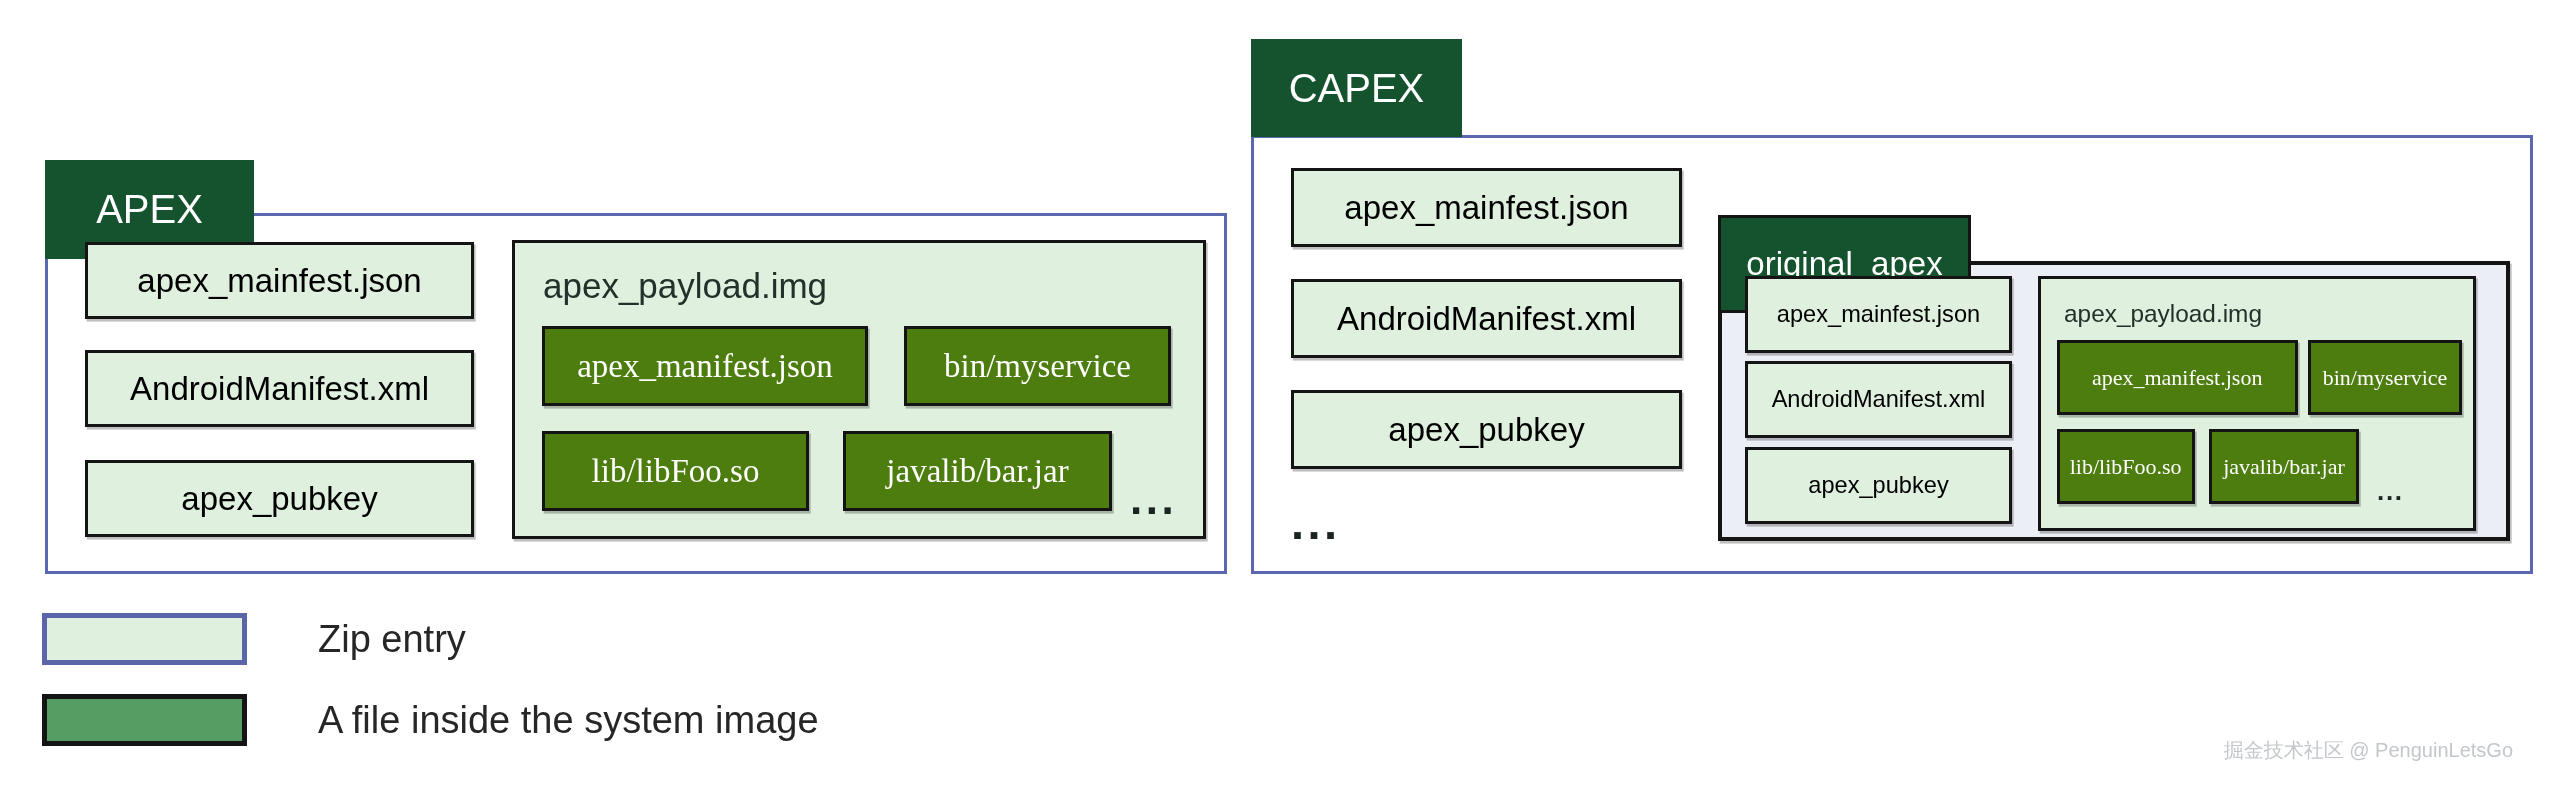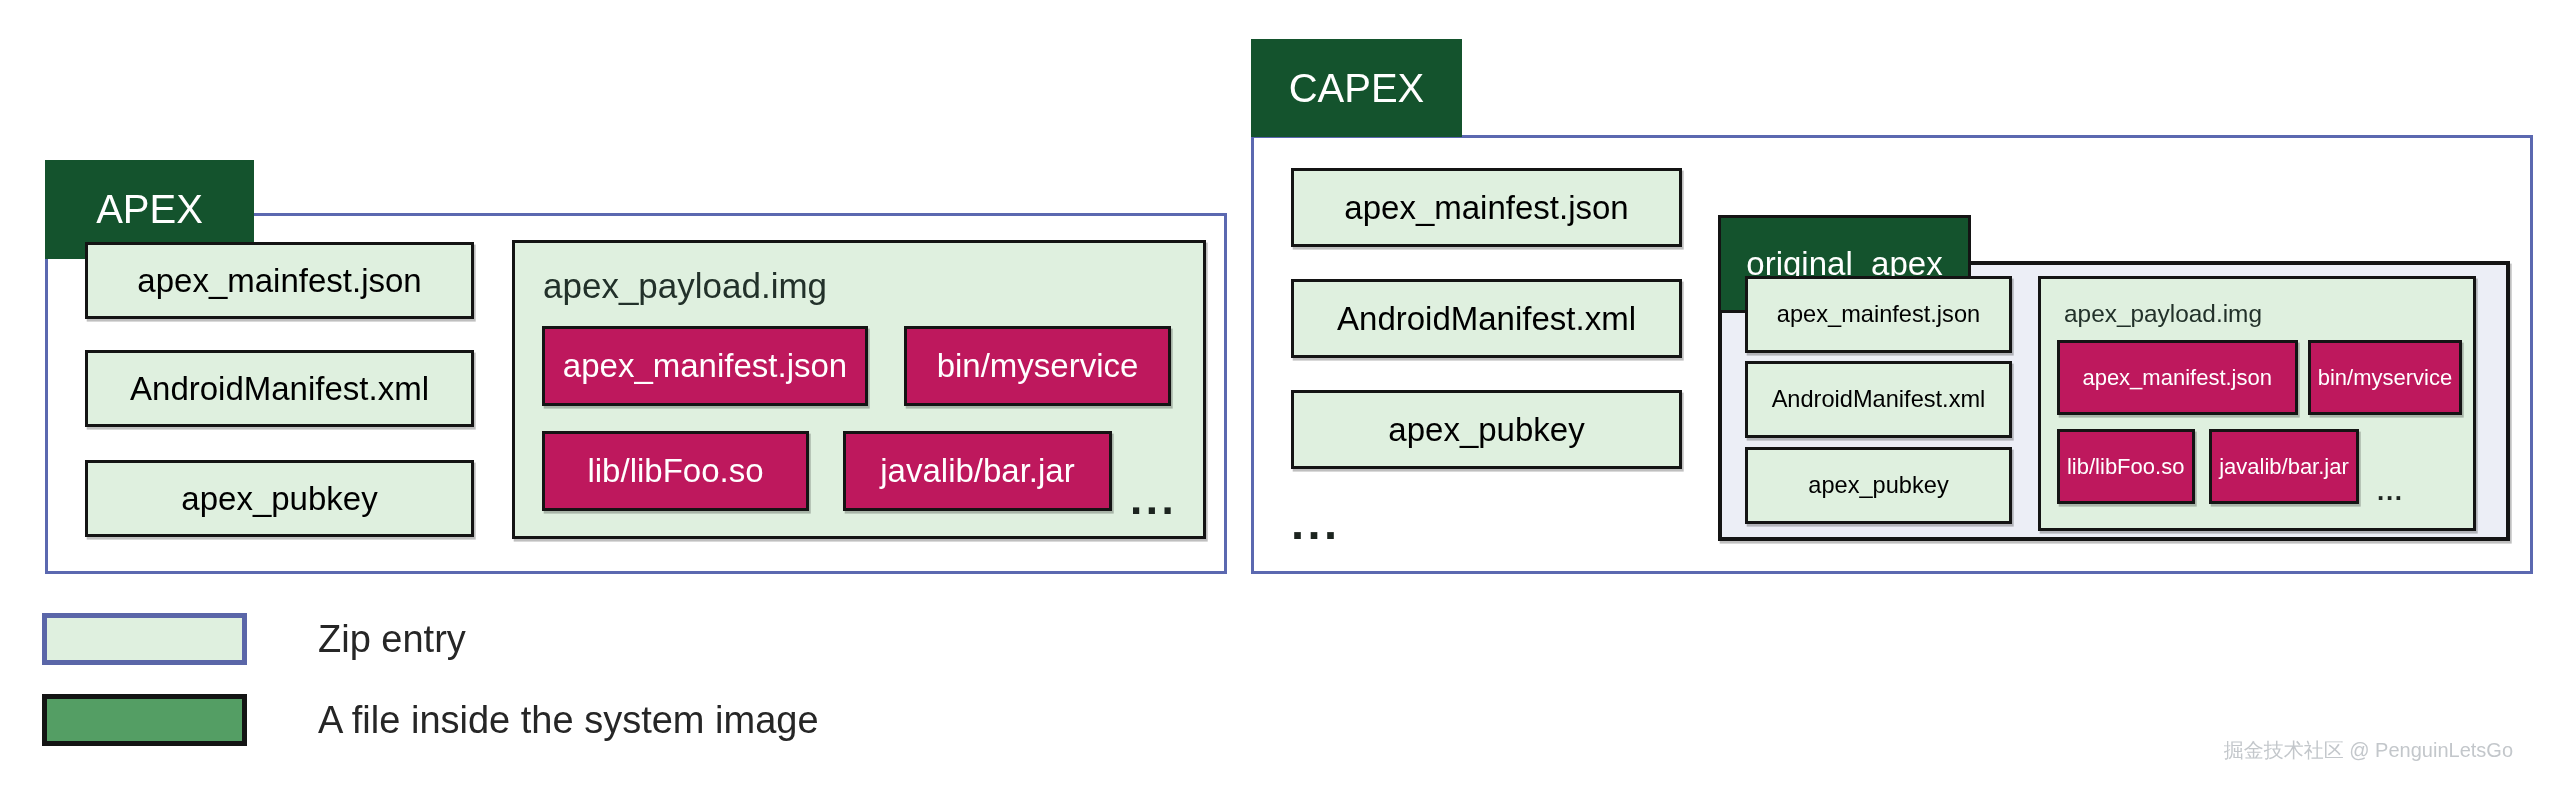--- a/index.html
+++ b/index.html
@@ -54,26 +54,27 @@
     border: 3.5px solid #141414;
     box-shadow: 1.7px 2.6px 0 rgba(0,0,0,0.25);
     z-index: 4;
   }
   .apex-payload { left:512px; top:240px; width:694px; height:299px; }
   .payload-label { position:absolute; color:#22312a; }
   .apex-payload .payload-label { left:28px; top:23px; font-size:35px; }
   
   .filebox {
     position: absolute;
-    background: #be185d;
+    background: #4d7c0f;
     border: 3.5px solid #141414;
     color: #ffffff;
     display: flex; align-items: center; justify-content: center;
     font-size: 33px;
     box-shadow: 1.7px 2.6px 0 rgba(0,0,0,0.25);
+    font-family: Liberation Serif, serif;
   }
   .ap1 { left:27px;  top:83px;  width:326px; height:80px; }
   .ap2 { left:389px; top:83px;  width:267px; height:80px; }
   .ap3 { left:27px;  top:188px; width:267px; height:80px; }
   .ap4 { left:328px; top:188px; width:269px; height:80px; }
   .dots { position:absolute; color:#1c241f; font-weight:700; letter-spacing:3.5px; line-height:1; z-index:4; }
   .ap-dots { left:615px; top:234px; font-size:44px; }
   .c-dots  { left:1291px; top:499px; font-size:47px; }
   
   .oa-tab {

